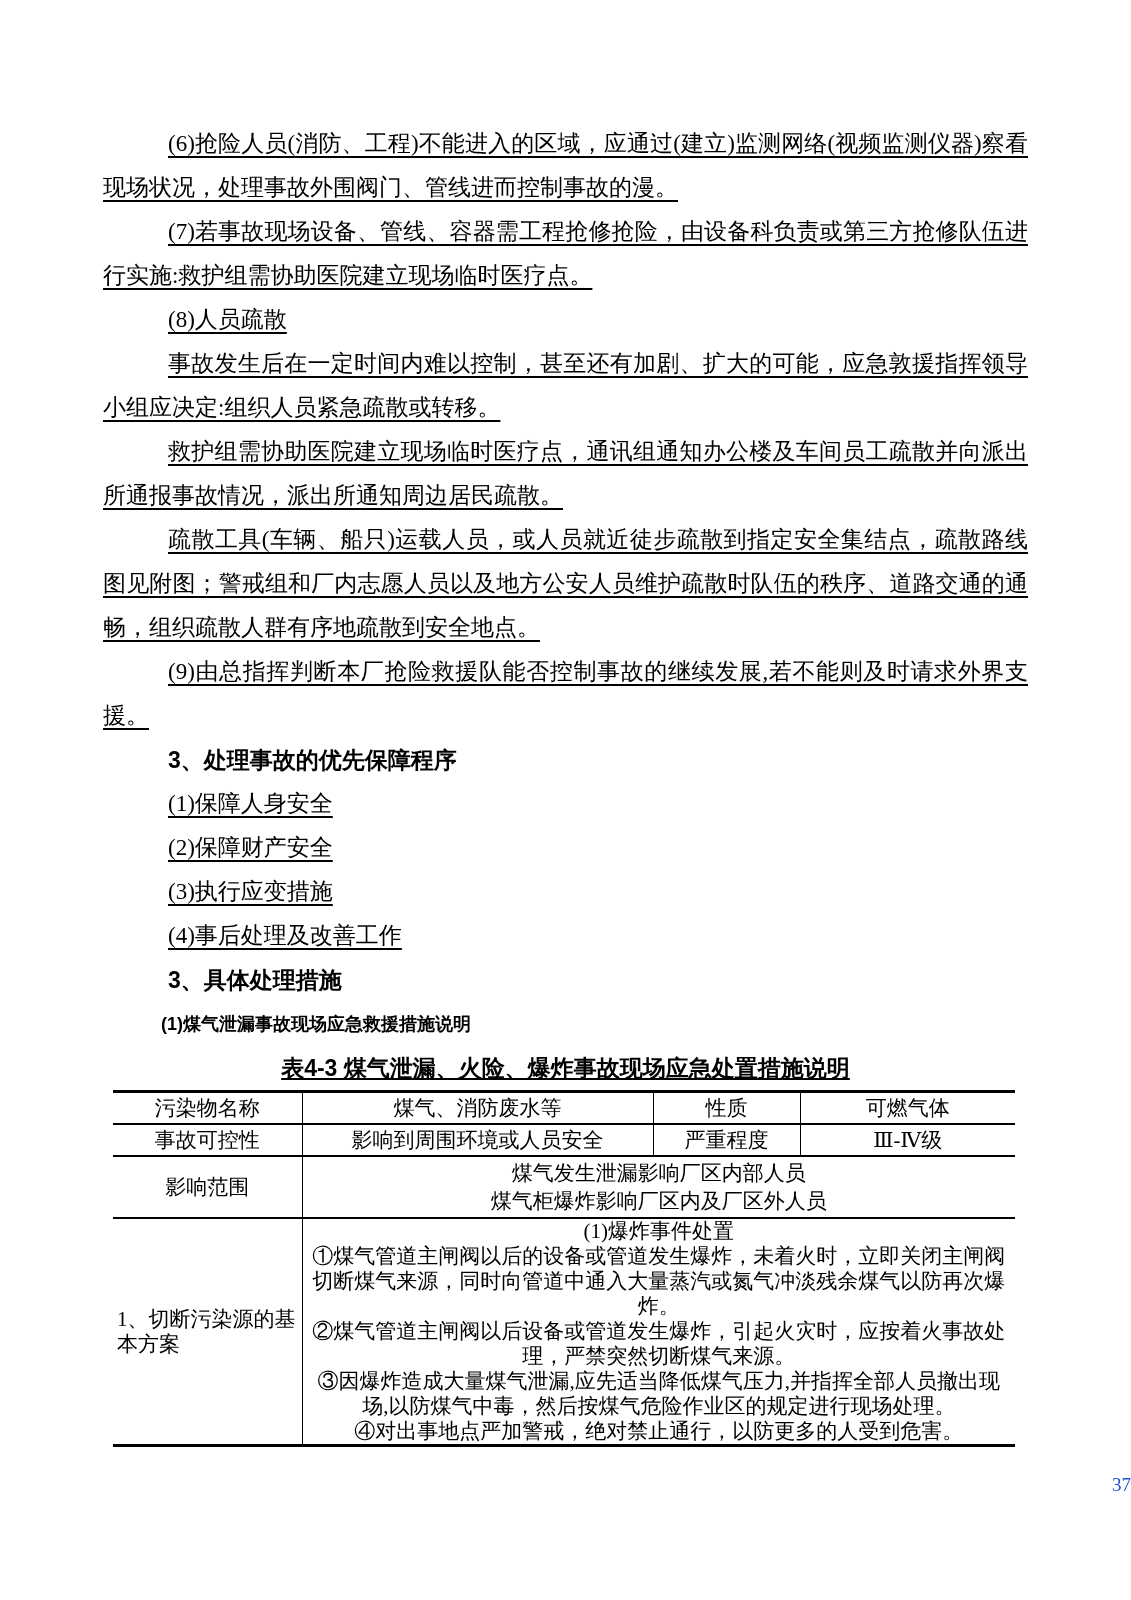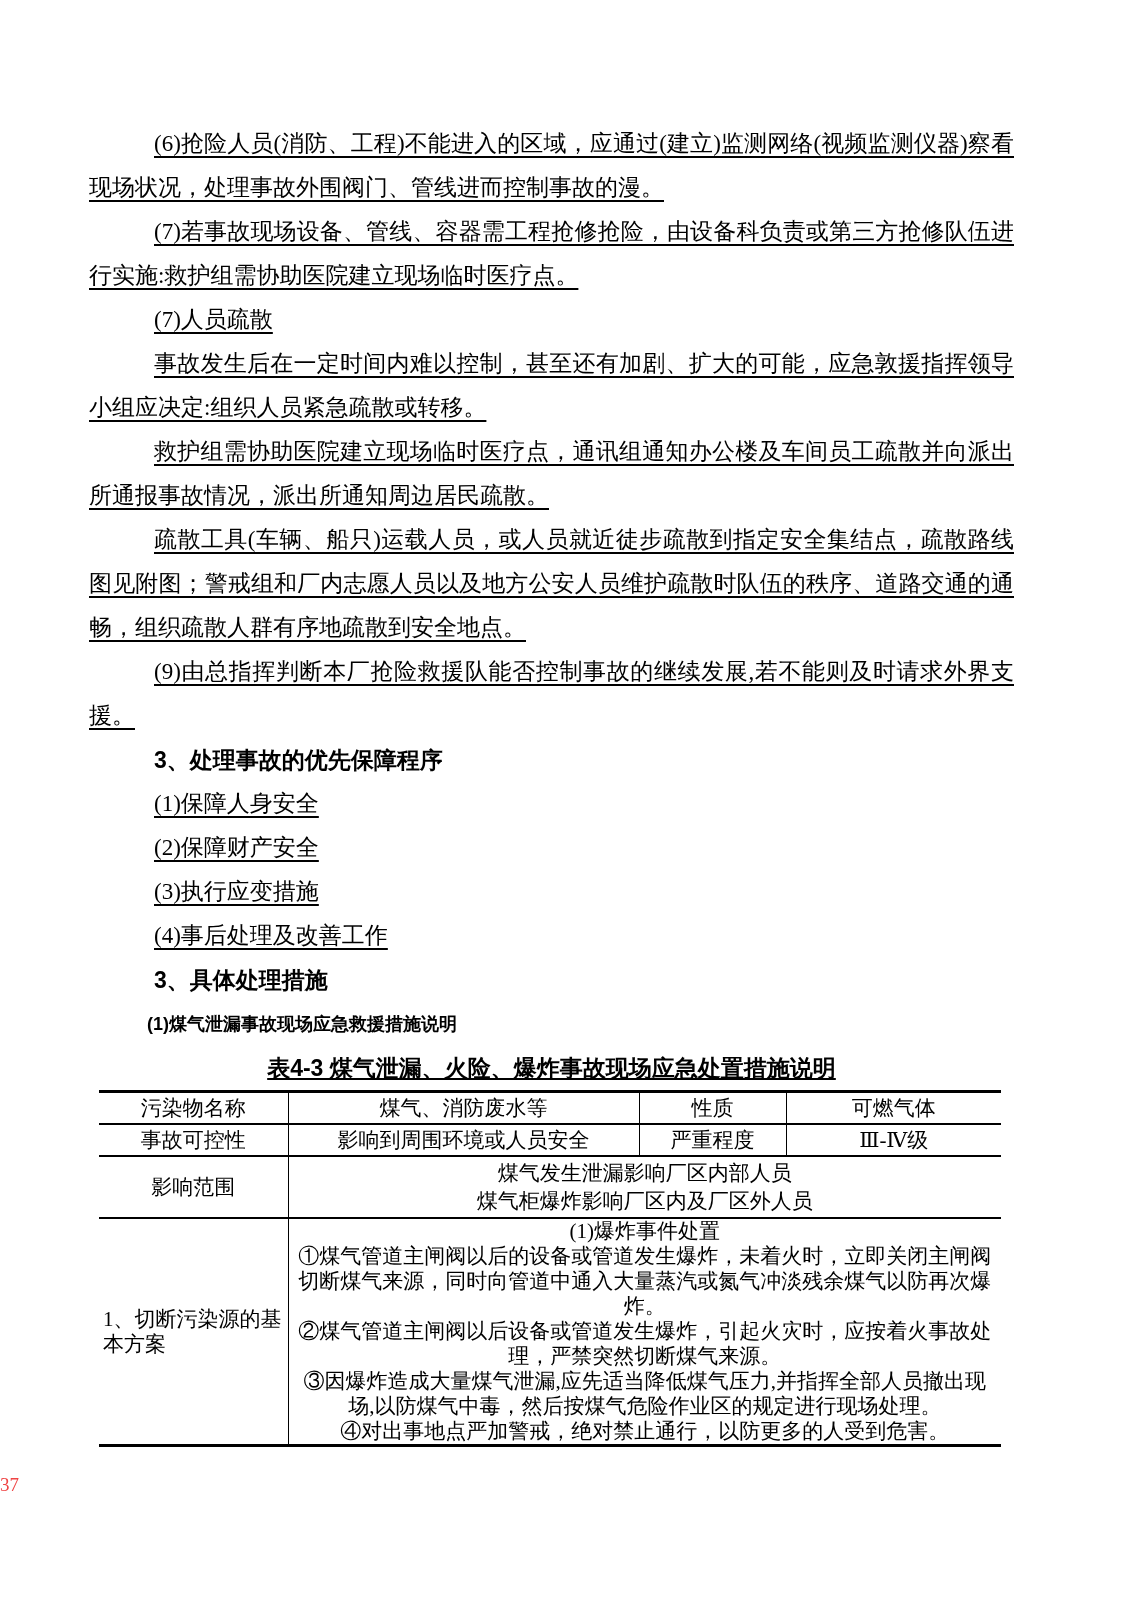--- a/index.html
+++ b/index.html
@@ -10,21 +10,21 @@
     color: #000000;
   }
   .page {
     position: relative;
     width: 1131px; height: 1600px;
     background: #ffffff;
     overflow: hidden;
   }
   .content {
     position: absolute;
-    top: 122px; left: 89px; width: 925px;
+    top: 122px; left: 103px; width: 925px;
   }
   p { margin: 0; }
   .body-p {
     font-size: 23px;
     line-height: 44px;
     text-align: justify;
     text-indent: 65px;
     text-decoration: underline;
     text-decoration-thickness: 1.5px;
     text-underline-offset: 5px;
@@ -78,34 +78,34 @@
   }
   td.detail-cell {
     text-align: left;
     line-height: 25px;
     vertical-align: top;
     padding: 3px 6px 3px 8px;
   }
   .page-num {
     position: absolute;
     top: 1474px; left: 0; width: 100%;
-    text-align: left;
+    text-align: right;
     font-size: 19px;
-    color: #ef4444;
+    color: #1d4ed8;
   }
 </style>
 </head>
 <body>
 
 <div class="page">
   <div class="content">
 
     <p class="body-p">(6)抢险人员(消防、工程)不能进入的区域，应通过(建立)监测网络(视频监测仪器)察看现场状况，处理事故外围阀门、管线进而控制事故的漫。</p>
     <p class="body-p">(7)若事故现场设备、管线、容器需工程抢修抢险，由设备科负责或第三方抢修队伍进行实施:救护组需协助医院建立现场临时医疗点。</p>
-    <p class="body-p">(7)人员疏散</p>
+    <p class="body-p">(8)人员疏散</p>
     <p class="body-p">事故发生后在一定时间内难以控制，甚至还有加剧、扩大的可能，应急敦援指挥领导小组应决定:组织人员紧急疏散或转移。</p>
     <p class="body-p">救护组需协助医院建立现场临时医疗点，通讯组通知办公楼及车间员工疏散并向派出所通报事故情况，派出所通知周边居民疏散。</p>
     <p class="body-p">疏散工具(车辆、船只)运载人员，或人员就近徒步疏散到指定安全集结点，疏散路线图见附图；警戒组和厂内志愿人员以及地方公安人员维护疏散时队伍的秩序、道路交通的通畅，组织疏散人群有序地疏散到安全地点。</p>
     <p class="body-p">(9)由总指挥判断本厂抢险救援队能否控制事故的继续发展,若不能则及时请求外界支援。</p>
 
     <p class="heading">3、处理事故的优先保障程序</p>
     <p class="body-p">(1)保障人身安全</p>
     <p class="body-p">(2)保障财产安全</p>
     <p class="body-p">(3)执行应变措施</p>
     <p class="body-p">(4)事后处理及改善工作</p>

